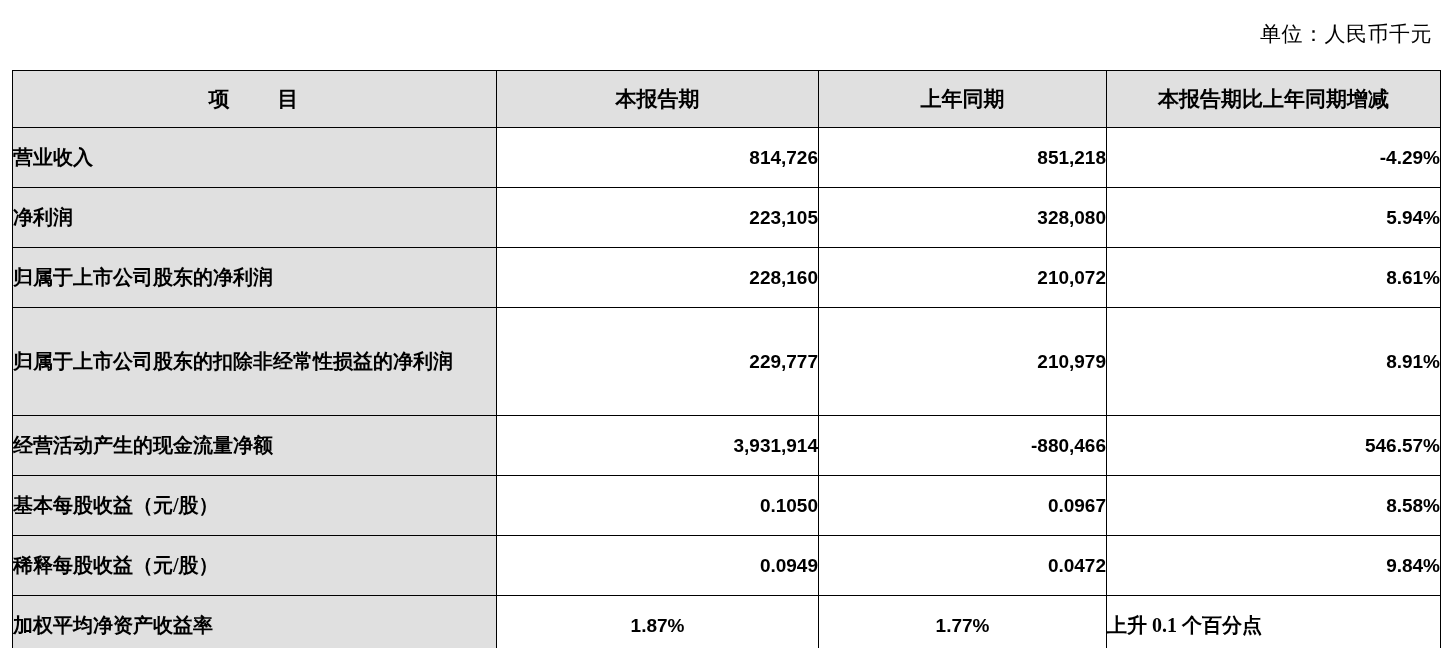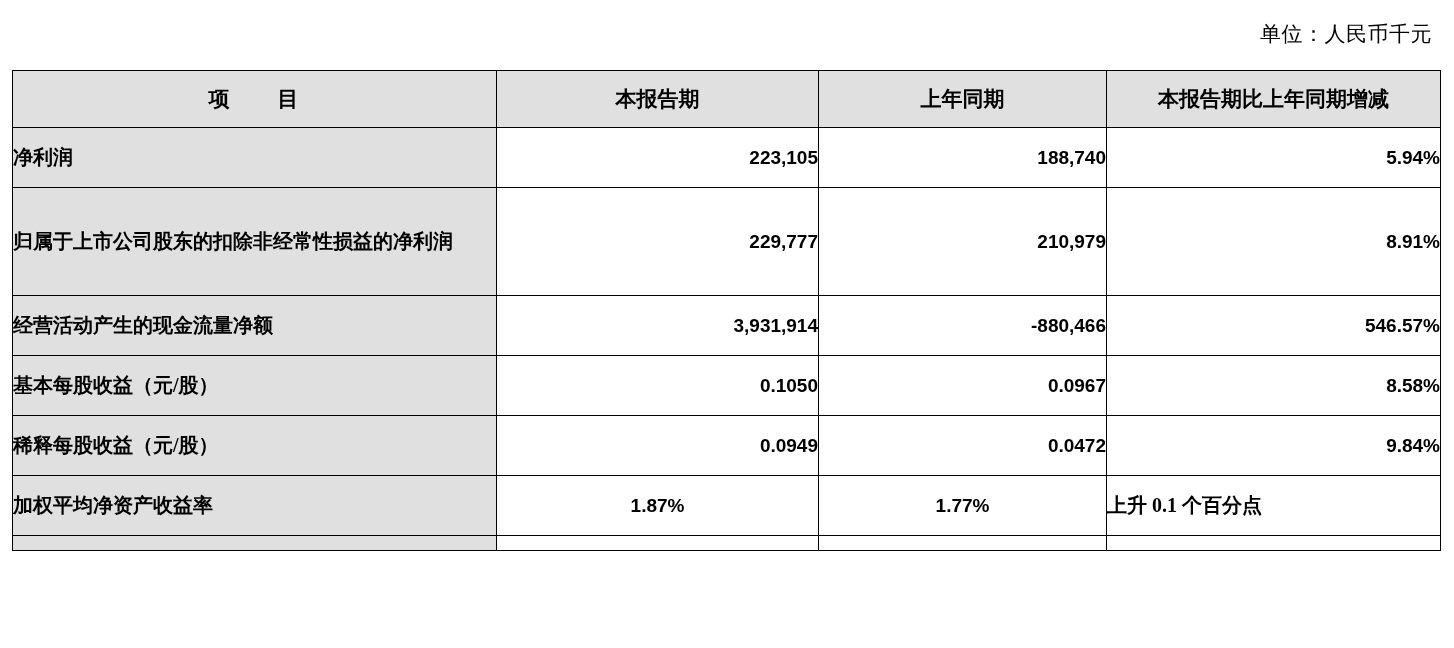--- a/index.html
+++ b/index.html
@@ -104,24 +104,36 @@
       <thead>
         <tr>
           <th class="item-head">项　　目</th>
           <th>本报告期</th>
           <th>上年同期</th>
           <th>本报告期比上年同期增减</th>
         </tr>
       </thead>
       <tbody>
         <tr class="r-normal">
+          <td class="item">营业收入</td>
+          <td class="num">814,726</td>
+          <td class="num">851,218</td>
+          <td class="num">-4.29%</td>
+        </tr>
+        <tr class="r-normal">
           <td class="item">净利润</td>
           <td class="num">223,105</td>
-          <td class="num">188,740</td>
+          <td class="num">328,080</td>
           <td class="num">5.94%</td>
+        </tr>
+        <tr class="r-normal">
+          <td class="item">归属于上市公司股东的净利润</td>
+          <td class="num">228,160</td>
+          <td class="num">210,072</td>
+          <td class="num">8.61%</td>
         </tr>
         <tr class="r-tall">
           <td class="item">归属于上市公司股东的扣除非经常性损益的净利润</td>
           <td class="num">229,777</td>
           <td class="num">210,979</td>
           <td class="num">8.91%</td>
         </tr>
         <tr class="r-normal">
           <td class="item">经营活动产生的现金流量净额</td>
           <td class="num">3,931,914</td>

